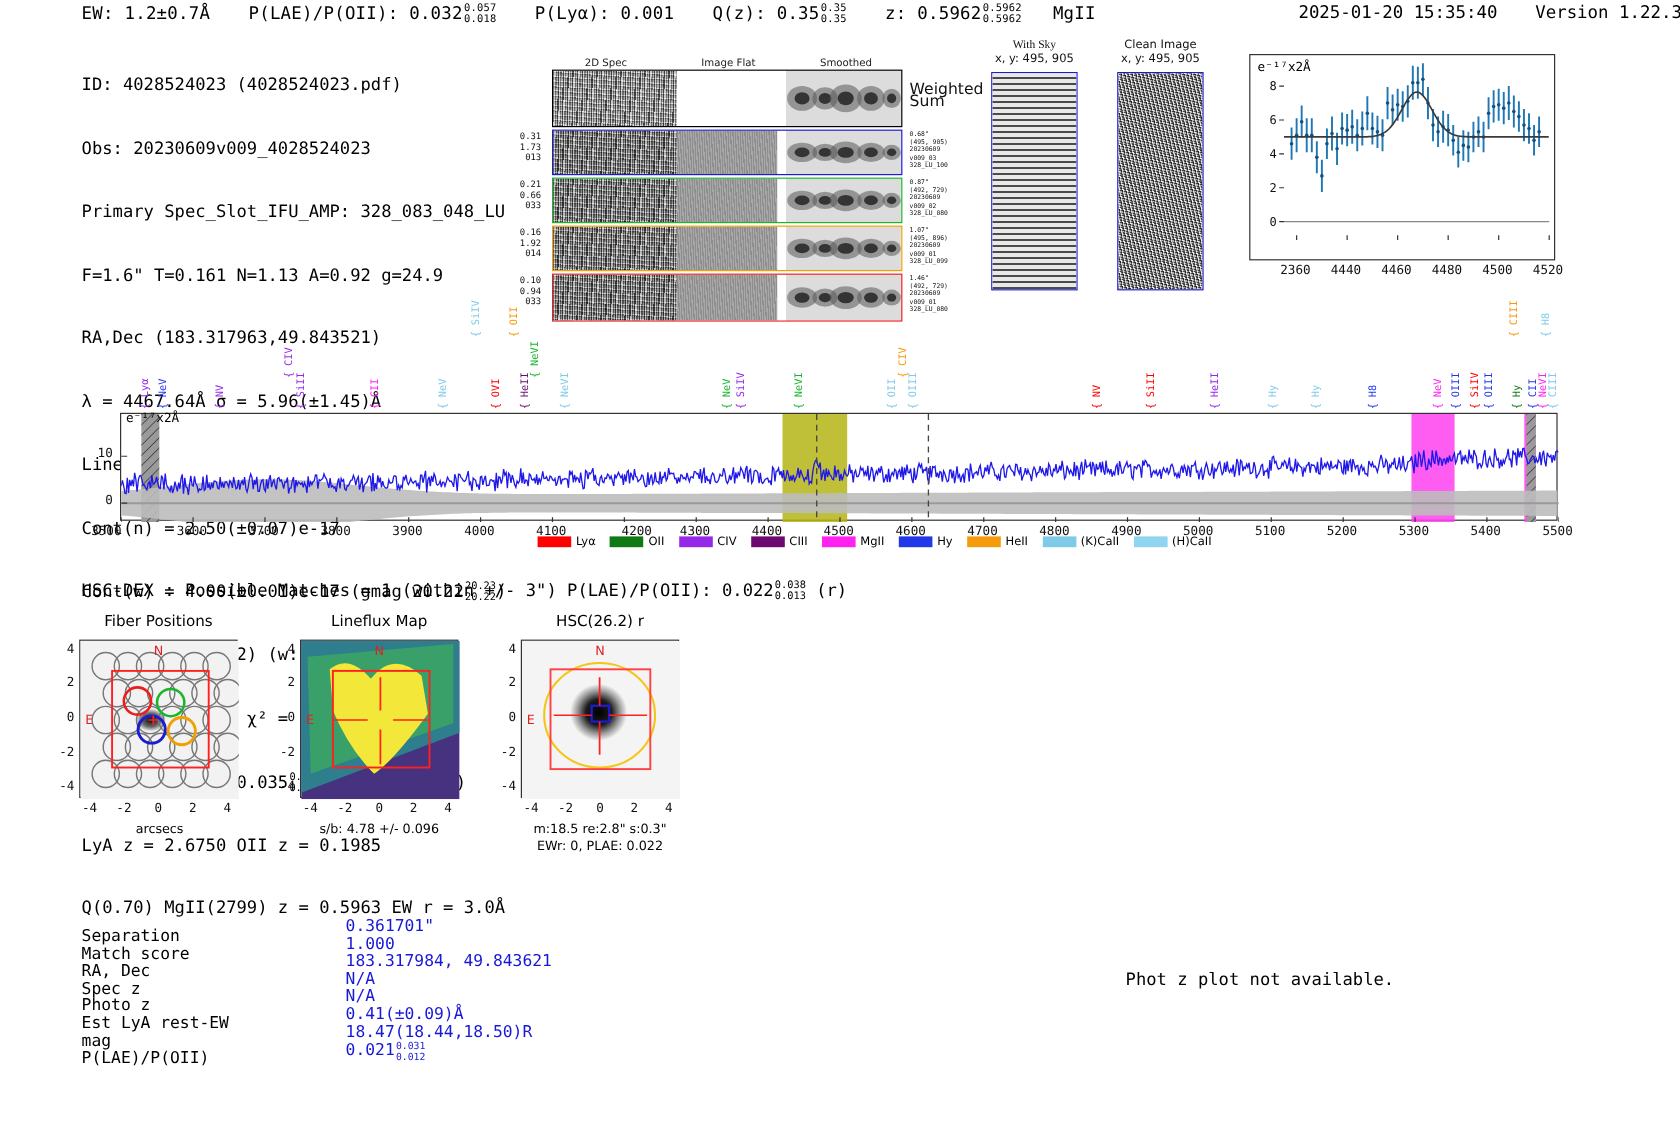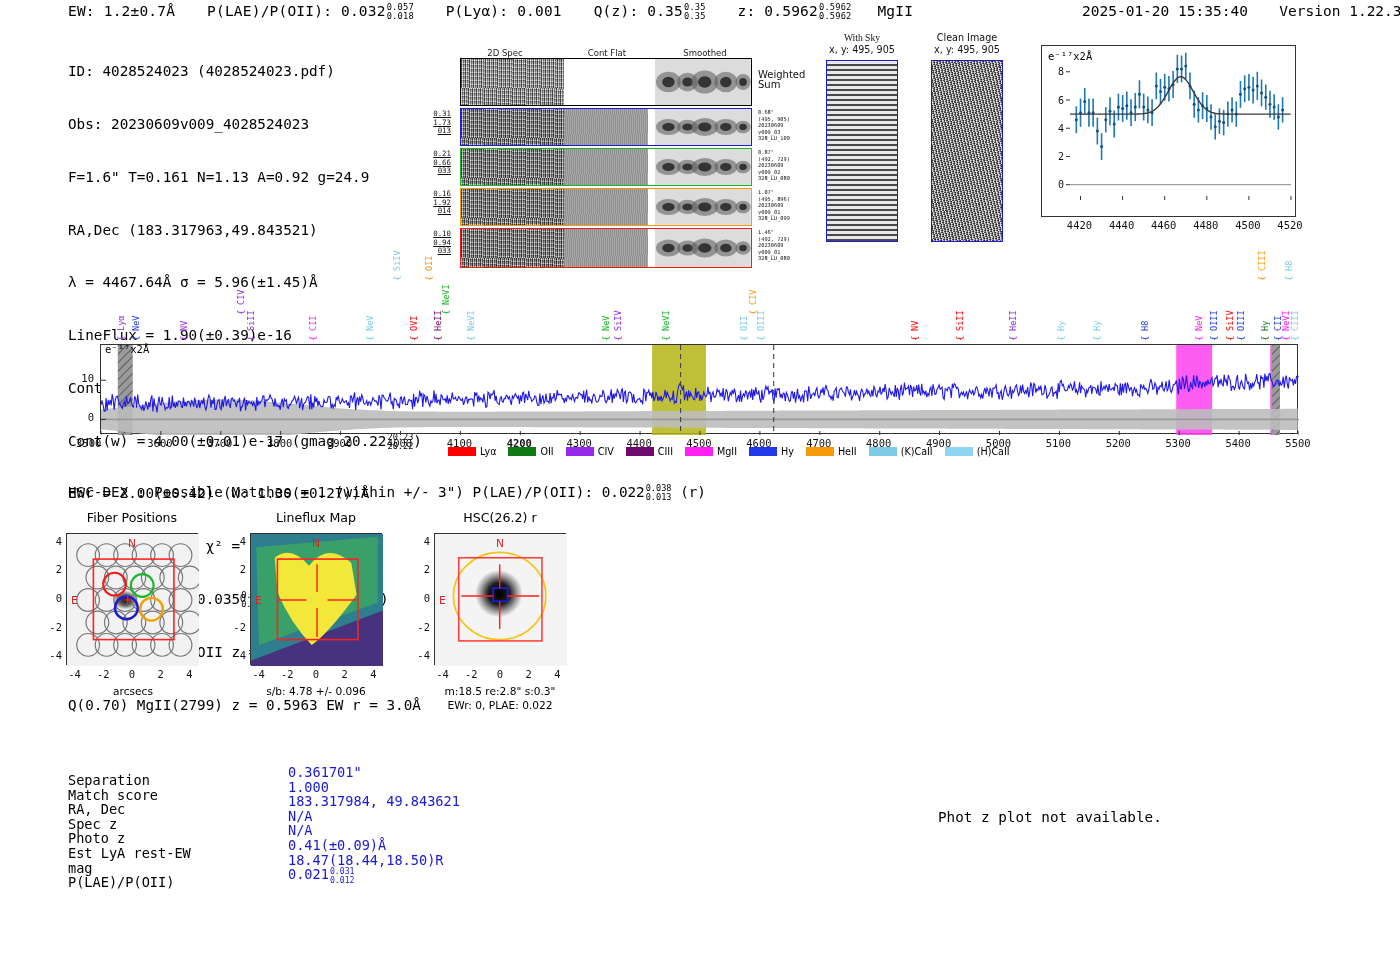--- a/index.html
+++ b/index.html
@@ -15,23 +15,23 @@
   #topline{left:68px;top:3px;font-size:14.5px;letter-spacing:.2px;white-space:nowrap;}
   #stamp{left:1082px;top:3px;font-size:14.5px;white-space:nowrap;}
   #info{left:68px;top:28px;font-size:14.3px;line-height:17.6px;white-space:pre;}
   #info .row{white-space:nowrap;height:17.6px;}
 
   
   #specblock{left:425px;top:32px;width:380px;height:225px;margin-top:16px;}
   .colhdr{position:absolute;font-size:8.5px;color:#222;}
   .panel{position:absolute;display:flex;overflow:hidden;box-sizing:border-box;}
   .cell{position:relative;overflow:hidden;height:100%;}
-  .lbl-left{position:absolute;font-size:7.4px;line-height:8.6px;color:#111;text-align:right;width:26px;text-decoration:underline;}
+  .lbl-left{position:absolute;font-size:7.4px;line-height:8.6px;color:#111;text-align:right;width:26px;}
   .lbl-right{position:absolute;font-size:5.3px;line-height:6.5px;color:#111;width:56px;}
-  .wsum{position:absolute;font-size:10px;line-height:10px;color:#111;}
+  .wsum{position:absolute;font-size:13px;line-height:10px;color:#111;}
 
   
   .noise{width:100%;height:100%;
     background-color:#b9b9b9;
     background-image:
       repeating-linear-gradient(91deg, rgba(0,0,0,.55) 0 1px, rgba(255,255,255,.5) 1px 2px, rgba(0,0,0,.25) 2px 3px, rgba(255,255,255,.2) 3px 4px),
       repeating-linear-gradient(4deg, rgba(0,0,0,.42) 0 1px, rgba(255,255,255,.42) 1px 2px, rgba(0,0,0,.2) 2px 4px);
   }
   .noise.dark{background-color:#8e8e8e;}
   .flat-white{width:100%;height:100%;background:#fff;}
@@ -99,41 +99,42 @@
 
 <div class="abs mono" id="stamp">
   <span>2025-01-20 15:35:40</span>
   <span style="display:inline-block;width:14px"></span>
   <span>Version 1.22.3</span>
 </div>
 
 <div class="abs mono" id="info">
   <div class="row">ID: 4028524023 (4028524023.pdf)</div>
   <div class="row">Obs: 20230609v009_4028524023</div>
+  <div class="row">Primary Spec_Slot_IFU_AMP: 328_083_048_LU</div>
   <div class="row">F=1.6"  T=0.161  N=1.13  A=0.92  g=24.9</div>
   <div class="row">RA,Dec (183.317963,49.843521)</div>
   <div class="row">λ = 4467.64Å  σ = 5.96(±1.45)Å</div>
   <div class="row">LineFlux = 1.90(±0.39)e-16</div>
   <div class="row">Cont(n) = 2.50(±0.07)e-17</div>
   <div class="row">
     <span>Cont(w) = 4.00(±0.01)e-17 (gmag 20.22</span><span class="frac"><span>20.23</span><br><span>20.22</span></span><span>)</span>
   </div>
   <div class="row">EWr = 2.00(±0.42) (w: 1.30(±0.27))Å</div>
   <div class="row">S/N = 6.2(±0.6)   χ² = 1.0(±0.2)</div>
   <div class="row">
     <span>P(LAE)/P(OII): 0.035</span><span class="frac"><span>0.054</span><br><span>0.025</span></span>
     <span>(w: 0.029</span><span class="frac"><span>0.048</span><br><span>0.019</span></span><span>)</span>
   </div>
   <div class="row">LyA z = 2.6750  OII z = 0.1985</div>
   <div class="row">Q(0.70) MgII(2799) z = 0.5963  EW r = 3.0Å</div>
 </div>
 
 <div class="abs" id="specblock">
   <div class="colhdr sans" style="left:40px;top:0;width:80px;text-align:center;">2D Spec</div>
-  <div class="colhdr sans" style="left:142px;top:0;width:80px;text-align:center;">Cont Flat</div>
+  <div class="colhdr sans" style="left:142px;top:0;width:80px;text-align:center;">Image Flat</div>
   <div class="colhdr sans" style="left:240px;top:0;width:80px;text-align:center;">Smoothed</div>
   <div id="spec-rows">
       <div class="panel" style="left: 35px; top: 10px; width: 292px; height: 48px; border: 1.8px solid rgb(0, 0, 0);">
         <div class="cell" style="width: 35.5%;">
           <div class="noise"></div>
         </div>
         <div class="cell" style="width: 29%;">
           <div class="flat-white"></div>
         </div>
         <div class="cell" style="width: 2.5%; background: rgb(255, 255, 255);"></div>
@@ -429,21 +430,21 @@
       <line x1="232.16190476190476" y1="73.76470588235296" x2="232.16190476190476" y2="48.352941176470594" stroke="#1f77b4" stroke-width="1.6"></line>
       <circle cx="232.16190476190476" cy="61.05882352941178" r="1.5" fill="#15507f"></circle>
       <line x1="236.37142857142857" y1="83.64705882352942" x2="236.37142857142857" y2="58.23529411764707" stroke="#1f77b4" stroke-width="1.6"></line>
       <circle cx="236.37142857142857" cy="70.94117647058825" r="1.5" fill="#15507f"></circle>
       <line x1="240.5809523809524" y1="76.58823529411767" x2="240.5809523809524" y2="51.176470588235304" stroke="#1f77b4" stroke-width="1.6"></line>
       <circle cx="240.5809523809524" cy="63.88235294117649" r="1.5" fill="#15507f"></circle>
       <polyline points="28.0,68.1 29.7,68.1 31.4,68.1 33.1,68.1 34.7,68.1 36.4,68.1 38.1,68.1 39.8,68.1 41.5,68.1 43.2,68.1 44.8,68.1 46.5,68.1 48.2,68.1 49.9,68.1 51.6,68.1 53.3,68.1 54.9,68.1 56.6,68.1 58.3,68.1 60.0,68.1 61.7,68.1 63.4,68.1 65.0,68.1 66.7,68.1 68.4,68.1 70.1,68.1 71.8,68.1 73.5,68.1 75.1,68.1 76.8,68.1 78.5,68.1 80.2,68.1 81.9,68.1 83.6,68.1 85.2,68.1 86.9,68.1 88.6,68.1 90.3,68.1 92.0,68.1 93.7,68.1 95.4,68.0 97.0,68.0 98.7,67.9 100.4,67.8 102.1,67.6 103.8,67.3 105.5,67.0 107.1,66.5 108.8,65.9 110.5,65.1 112.2,64.1 113.9,62.8 115.6,61.3 117.2,59.5 118.9,57.3 120.6,54.9 122.3,52.2 124.0,49.3 125.7,46.3 127.3,43.3 129.0,40.3 130.7,37.6 132.4,35.2 134.1,33.2 135.8,31.7 137.4,30.9 139.1,30.7 140.8,31.2 142.5,32.4 144.2,34.1 145.9,36.3 147.6,38.9 149.2,41.8 150.9,44.8 152.6,47.9 154.3,50.8 156.0,53.6 157.7,56.2 159.3,58.4 161.0,60.4 162.7,62.1 164.4,63.5 166.1,64.7 167.8,65.6 169.4,66.3 171.1,66.8 172.8,67.2 174.5,67.5 176.2,67.7 177.9,67.8 179.5,67.9 181.2,68.0 182.9,68.0 184.6,68.1 186.3,68.1 188.0,68.1 189.6,68.1 191.3,68.1 193.0,68.1 194.7,68.1 196.4,68.1 198.1,68.1 199.7,68.1 201.4,68.1 203.1,68.1 204.8,68.1 206.5,68.1 208.2,68.1 209.9,68.1 211.5,68.1 213.2,68.1 214.9,68.1 216.6,68.1 218.3,68.1 220.0,68.1 221.6,68.1 223.3,68.1 225.0,68.1 226.7,68.1 228.4,68.1 230.1,68.1 231.7,68.1 233.4,68.1 235.1,68.1 236.8,68.1 238.5,68.1 240.2,68.1 241.8,68.1 243.5,68.1 245.2,68.1 246.9,68.1 248.6,68.1" fill="none" stroke="#3a3a3a" stroke-width="1.4"></polyline>
     </svg>
 </div>
 <div id="fit-axis">
-    <div class="tklbl mono abs" style="left: 1059.52px; top: 219px; width: 40px; text-align: center;">4420</div>
+    <div class="tklbl mono abs" style="left: 1059.52px; top: 219px; width: 40px; text-align: center;">2360</div>
     <div class="tklbl mono abs" style="left: 1101.62px; top: 219px; width: 40px; text-align: center;">4440</div>
     <div class="tklbl mono abs" style="left: 1143.71px; top: 219px; width: 40px; text-align: center;">4460</div>
     <div class="tklbl mono abs" style="left: 1185.81px; top: 219px; width: 40px; text-align: center;">4480</div>
     <div class="tklbl mono abs" style="left: 1227.9px; top: 219px; width: 40px; text-align: center;">4500</div>
     <div class="tklbl mono abs" style="left: 1270px; top: 219px; width: 40px; text-align: center;">4520</div>
   </div>
 
 <div id="line-markers">
     <div class="brace mono abs" style="left: 115.98px; top: 341px; color: rgb(150, 41, 232);">{</div>
     <div class="linelab mono abs" style="left: 115.98px; top: 331px; color: rgb(150, 41, 232);">Lyα</div>
@@ -561,21 +562,21 @@
   <div class="mono" style="position:absolute;left:4px;top:-2px;font-size:10.5px;">e⁻¹⁷x2Å</div>
 </div>
 <div id="main-axis">
     <div class="tklbl mono abs" style="left: 76px; top: 437px; width: 48px; text-align: left;">3500</div>
     <div class="tklbl mono abs" style="left: 135.9px; top: 437px; width: 48px; text-align: center;">3600</div>
     <div class="tklbl mono abs" style="left: 195.8px; top: 437px; width: 48px; text-align: center;">3700</div>
     <div class="tklbl mono abs" style="left: 255.7px; top: 437px; width: 48px; text-align: center;">3800</div>
     <div class="tklbl mono abs" style="left: 315.6px; top: 437px; width: 48px; text-align: center;">3900</div>
     <div class="tklbl mono abs" style="left: 375.5px; top: 437px; width: 48px; text-align: center;">4000</div>
     <div class="tklbl mono abs" style="left: 435.4px; top: 437px; width: 48px; text-align: center;">4100</div>
-    <div class="tklbl mono abs" style="left: 495.3px; top: 437px; width: 48px; text-align: center; font-weight: bold;">4200</div>
+    <div class="tklbl mono abs" style="left: 495.3px; top: 437px; width: 48px; text-align: right;">4200</div>
     <div class="tklbl mono abs" style="left: 555.2px; top: 437px; width: 48px; text-align: center;">4300</div>
     <div class="tklbl mono abs" style="left: 615.1px; top: 437px; width: 48px; text-align: center;">4400</div>
     <div class="tklbl mono abs" style="left: 675px; top: 437px; width: 48px; text-align: center;">4500</div>
     <div class="tklbl mono abs" style="left: 734.9px; top: 437px; width: 48px; text-align: center;">4600</div>
     <div class="tklbl mono abs" style="left: 794.8px; top: 437px; width: 48px; text-align: center;">4700</div>
     <div class="tklbl mono abs" style="left: 854.7px; top: 437px; width: 48px; text-align: center;">4800</div>
     <div class="tklbl mono abs" style="left: 914.6px; top: 437px; width: 48px; text-align: center;">4900</div>
     <div class="tklbl mono abs" style="left: 974.5px; top: 437px; width: 48px; text-align: center;">5000</div>
     <div class="tklbl mono abs" style="left: 1034.4px; top: 437px; width: 48px; text-align: center;">5100</div>
     <div class="tklbl mono abs" style="left: 1094.3px; top: 437px; width: 48px; text-align: center;">5200</div>

